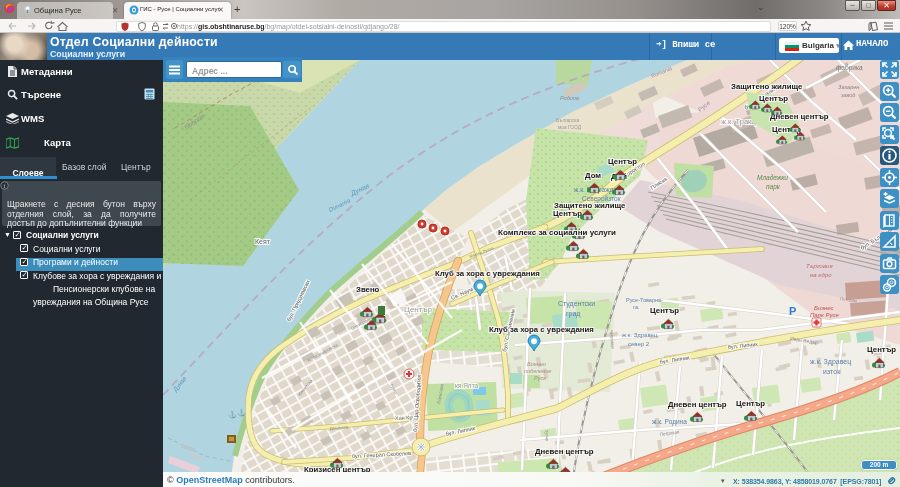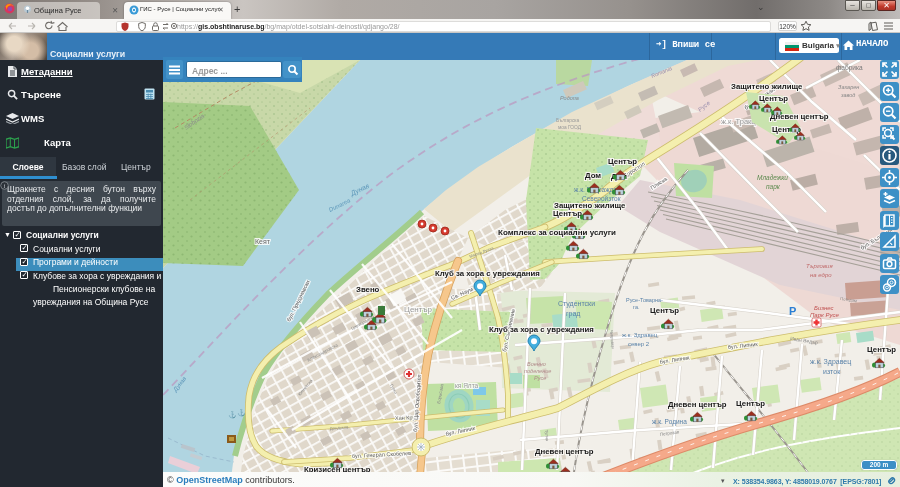--- a/index.html
+++ b/index.html
@@ -2,40 +2,40 @@
 <html><head>
 <meta charset="utf-8">
 <style>
 * { margin:0; padding:0; box-sizing:border-box; }
 html,body { width:900px; height:487px; overflow:hidden; font-family:"Liberation Sans", sans-serif; }
 #page { position:relative; width:900px; height:487px; background:#fff; }
 .abs { position:absolute; }
 
 #tabbar { left:0; top:0; width:900px; height:19px;
   background:linear-gradient(90deg,#7d7672 0%,#948d88 10%,#cac5c1 27%,#b0aaa5 38%,#a8a4a1 55%,#96918d 70%,#716d6b 84%,#8d8986 92%,#c0bcba 100%); }
-#tab1 { left:17px; top:2px; width:83px; height:17px; background:rgba(245,243,240,0.52); border-radius:4px 4px 0 0; font-size:7.5px; color:#2a2a2a; }
+#tab1 { left:17px; top:2px; width:96px; height:17px; background:rgba(245,243,240,0.52); border-radius:4px 4px 0 0; font-size:7.5px; color:#2a2a2a; }
 #tab2 { left:124px; top:2px; width:107px; height:17px; background:#f9f8f6; border-radius:4px 4px 0 0; font-size:6.8px; color:#1a1a1a; box-shadow:0 0 2px rgba(0,0,0,.4); }
 .tabtxt { position:absolute; top:4px; white-space:nowrap; overflow:hidden; }
 #navbar { left:0; top:19px; width:900px; height:14px; background:#f6f5f3; border-bottom:1px solid #c9c7c5; }
 #urlbar { left:116px; top:20.5px; width:655px; height:11px; background:#fff; border:1px solid #dddcda; border-radius:2px; font-size:7px; color:#888; }
 
 #hdr { left:0; top:33px; width:900px; height:27px; background:#357ab7; color:#fff; }
 #hdrlogo { left:0; top:33px; width:47px; height:27px;
   background: radial-gradient(circle at 30% 40%, #e8d8c4 0 20%, rgba(0,0,0,0) 45%), radial-gradient(circle at 65% 65%, #d4bda6 0 22%, rgba(0,0,0,0) 48%), linear-gradient(115deg,#6d6258 0%,#a6988c 40%,#837466 75%,#4c443c 100%); }
 #hdrtitle { left:50px; top:35px; font-size:12.3px; font-weight:bold; color:#fff; letter-spacing:.2px;}
 #hdrsub { left:50px; top:49px; font-size:8.8px; font-weight:bold; color:#e8f0f8; }
 .hdritem { top:39px; height:15px; font-size:9px; font-weight:bold; color:#fff;font-family:Liberation Mono, monospace; }
 #flagbtn { left:779px; top:38px; width:60px; height:15px; background:#fff; border-radius:2.5px; }
 
 #sidebar { left:0; top:60px; width:163px; height:427px; background:#222830; color:#fff; }
 .sbitem { position:absolute; left:21px; font-size:9.5px; font-weight:bold; color:#fff; }
 .sbicon { position:absolute; left:6px; width:13px; height:11px; }
-#tabactive { position:absolute; left:0; top:157px; width:56px; height:19px; background:#2f3740; color:#fff; font-weight:bold; text-align:center; padding-top:5px; font-size:8.5px;}
+#tabactive { position:absolute; left:0; top:157px; width:56px; height:19px; background:#2f3740; color:#fff; font-weight:bold; text-align:center; padding-top:11px; font-size:8.5px;}
 #tabul { position:absolute; left:0; top:176px; width:57px; height:3px; background:#2f8fd0; }
-#infoblock { position:absolute; left:2px; top:181px; width:159px; height:45px; background:#3f474f; border-radius:2px; color:#e9ebed; font-size:8.5px; padding:4px 5px; text-align:justify; line-height:9.5px;}
+#infoblock { position:absolute; left:2px; top:181px; width:159px; height:45px; background:#3f474f; border-radius:2px; color:#e9ebed; font-size:8.5px; padding:19px 5px; text-align:justify; line-height:9.5px;}
 .treerow { position:absolute; font-size:8.5px; color:#fff; white-space:nowrap; }
 .cb { position:absolute; width:8px; height:8px; border:1.2px solid #fff; border-radius:1px; background:#222830; }
 .cb:after { content:"✓"; position:absolute; left:0.5px; top:-1px; font-size:7.5px; color:#fff; line-height:8px; }
 #selrow { position:absolute; left:16px; top:258px; width:147px; height:13px; background:#3c8dbc; }
 
 #map { left:163px; top:60px; width:737px; height:427px; background:#f2efe9; overflow:hidden;}
 
 #searchpanel { left:163px; top:57px; width:139px; height:25px; background:#3583bd; }
 #hamb { left:166px; top:60px; width:17px; height:19px; background:#4392c8; border-radius:2px; }
 #addr { left:186px; top:61px; width:96px; height:17px; background:#fff; border:1px solid #2a6a9a; border-radius:2px; font-size:8.5px; color:#999; padding:4px 0 0 5px; font-weight:bold;}
@@ -107,20 +107,21 @@
     </svg>
   <svg class="abs" style="left:867px;top:20.5px" width="12" height="11">
       <path d="M2,9.5 V2.5 l2,-1.5 v7 Z M5.5,9.5 l-1.5,-7.5 5,-0.8 1.5,7.5 Z" fill="none" stroke="#5f5d59" stroke-width="1"></path>
     </svg>
   <svg class="abs" style="left:884px;top:22px" width="11" height="8">
       <path d="M0,1 h9 M0,4 h9 M0,7 h9" stroke="#5f5d59" stroke-width="1.1"></path>
     </svg>
 
   <div id="hdr" class="abs"></div>
   <div id="hdrlogo" class="abs"></div>
+  <div id="hdrtitle" class="abs">Отдел Социални дейности</div>
   <div id="hdrsub" class="abs">Социални услуги</div>
   <div class="abs" style="left:649px;top:33px;width:1px;height:27px;background:rgba(30,70,110,0.35);"></div>
     <div class="abs" style="left:711px;top:33px;width:1px;height:27px;background:rgba(30,70,110,0.35);"></div>
     <div class="abs" style="left:775px;top:33px;width:1px;height:27px;background:rgba(30,70,110,0.35);"></div>
     <div class="abs" style="left:841px;top:33px;width:1px;height:27px;background:rgba(30,70,110,0.35);"></div>
     <div class="hdritem abs" style="left:656px;">➜] Впиши се</div>
   <div class="hdritem abs" style="left:718px;margin-top:35px;">€ Разработка</div>
   <div id="flagbtn" class="abs"></div>
   <svg class="abs" style="left:785px;top:42px" width="14" height="9">
       <rect width="14" height="3" fill="#eee"></rect>
@@ -132,21 +133,21 @@
       <path d="M5.5,0.5 L11,5.5 H9.5 V10 H6.8 V7 H4.2 V10 H1.5 V5.5 H0 Z" fill="#fff"></path>
     </svg>
     <div class="hdritem abs" style="left:856px;">НАЧАЛО</div>
 
   <div id="sidebar" class="abs"></div>
   <svg class="abs sbicon" style="top:66px" viewBox="0 0 13 11">
       <path d="M2,0 h6 l3,3 v8 h-9 Z" fill="#e8eaec"></path>
       <path d="M8,0 v3 h3" fill="none" stroke="#222830" stroke-width="0.8"></path>
       <path d="M4,5 h5 M4,7 h5 M4,9 h5" stroke="#222830" stroke-width="0.9"></path>
     </svg>
-  <div class="sbitem" style="top:66px;text-decoration:underline;">Метаданни</div>
+  <div class="sbitem" style="top:66px;">Метаданни</div>
   <svg class="abs sbicon" style="top:89px" viewBox="0 0 12 12">
       <circle cx="5" cy="5" r="3.4" fill="none" stroke="#e8eaec" stroke-width="1.6"></circle>
       <path d="M7.6,7.6 L11,11" stroke="#e8eaec" stroke-width="2"></path>
     </svg>
   <div class="sbitem" style="top:89px;">Търсене</div>
   <svg class="abs" style="left:144px;top:88px;width:11px;height:12px;" viewBox="0 0 11 12">
       <rect x="0.5" y="0.5" width="10" height="11" rx="1" fill="#bfe3f2"></rect>
       <rect x="2" y="2" width="7" height="2.5" fill="#4a8cb0"></rect>
       <path d="M2,6.5 h7 M2,8.5 h7 M2,10.5 h7 M4.2,5.5 v6 M6.8,5.5 v6" stroke="#4a8cb0" stroke-width="0.8"></path>
     </svg>

